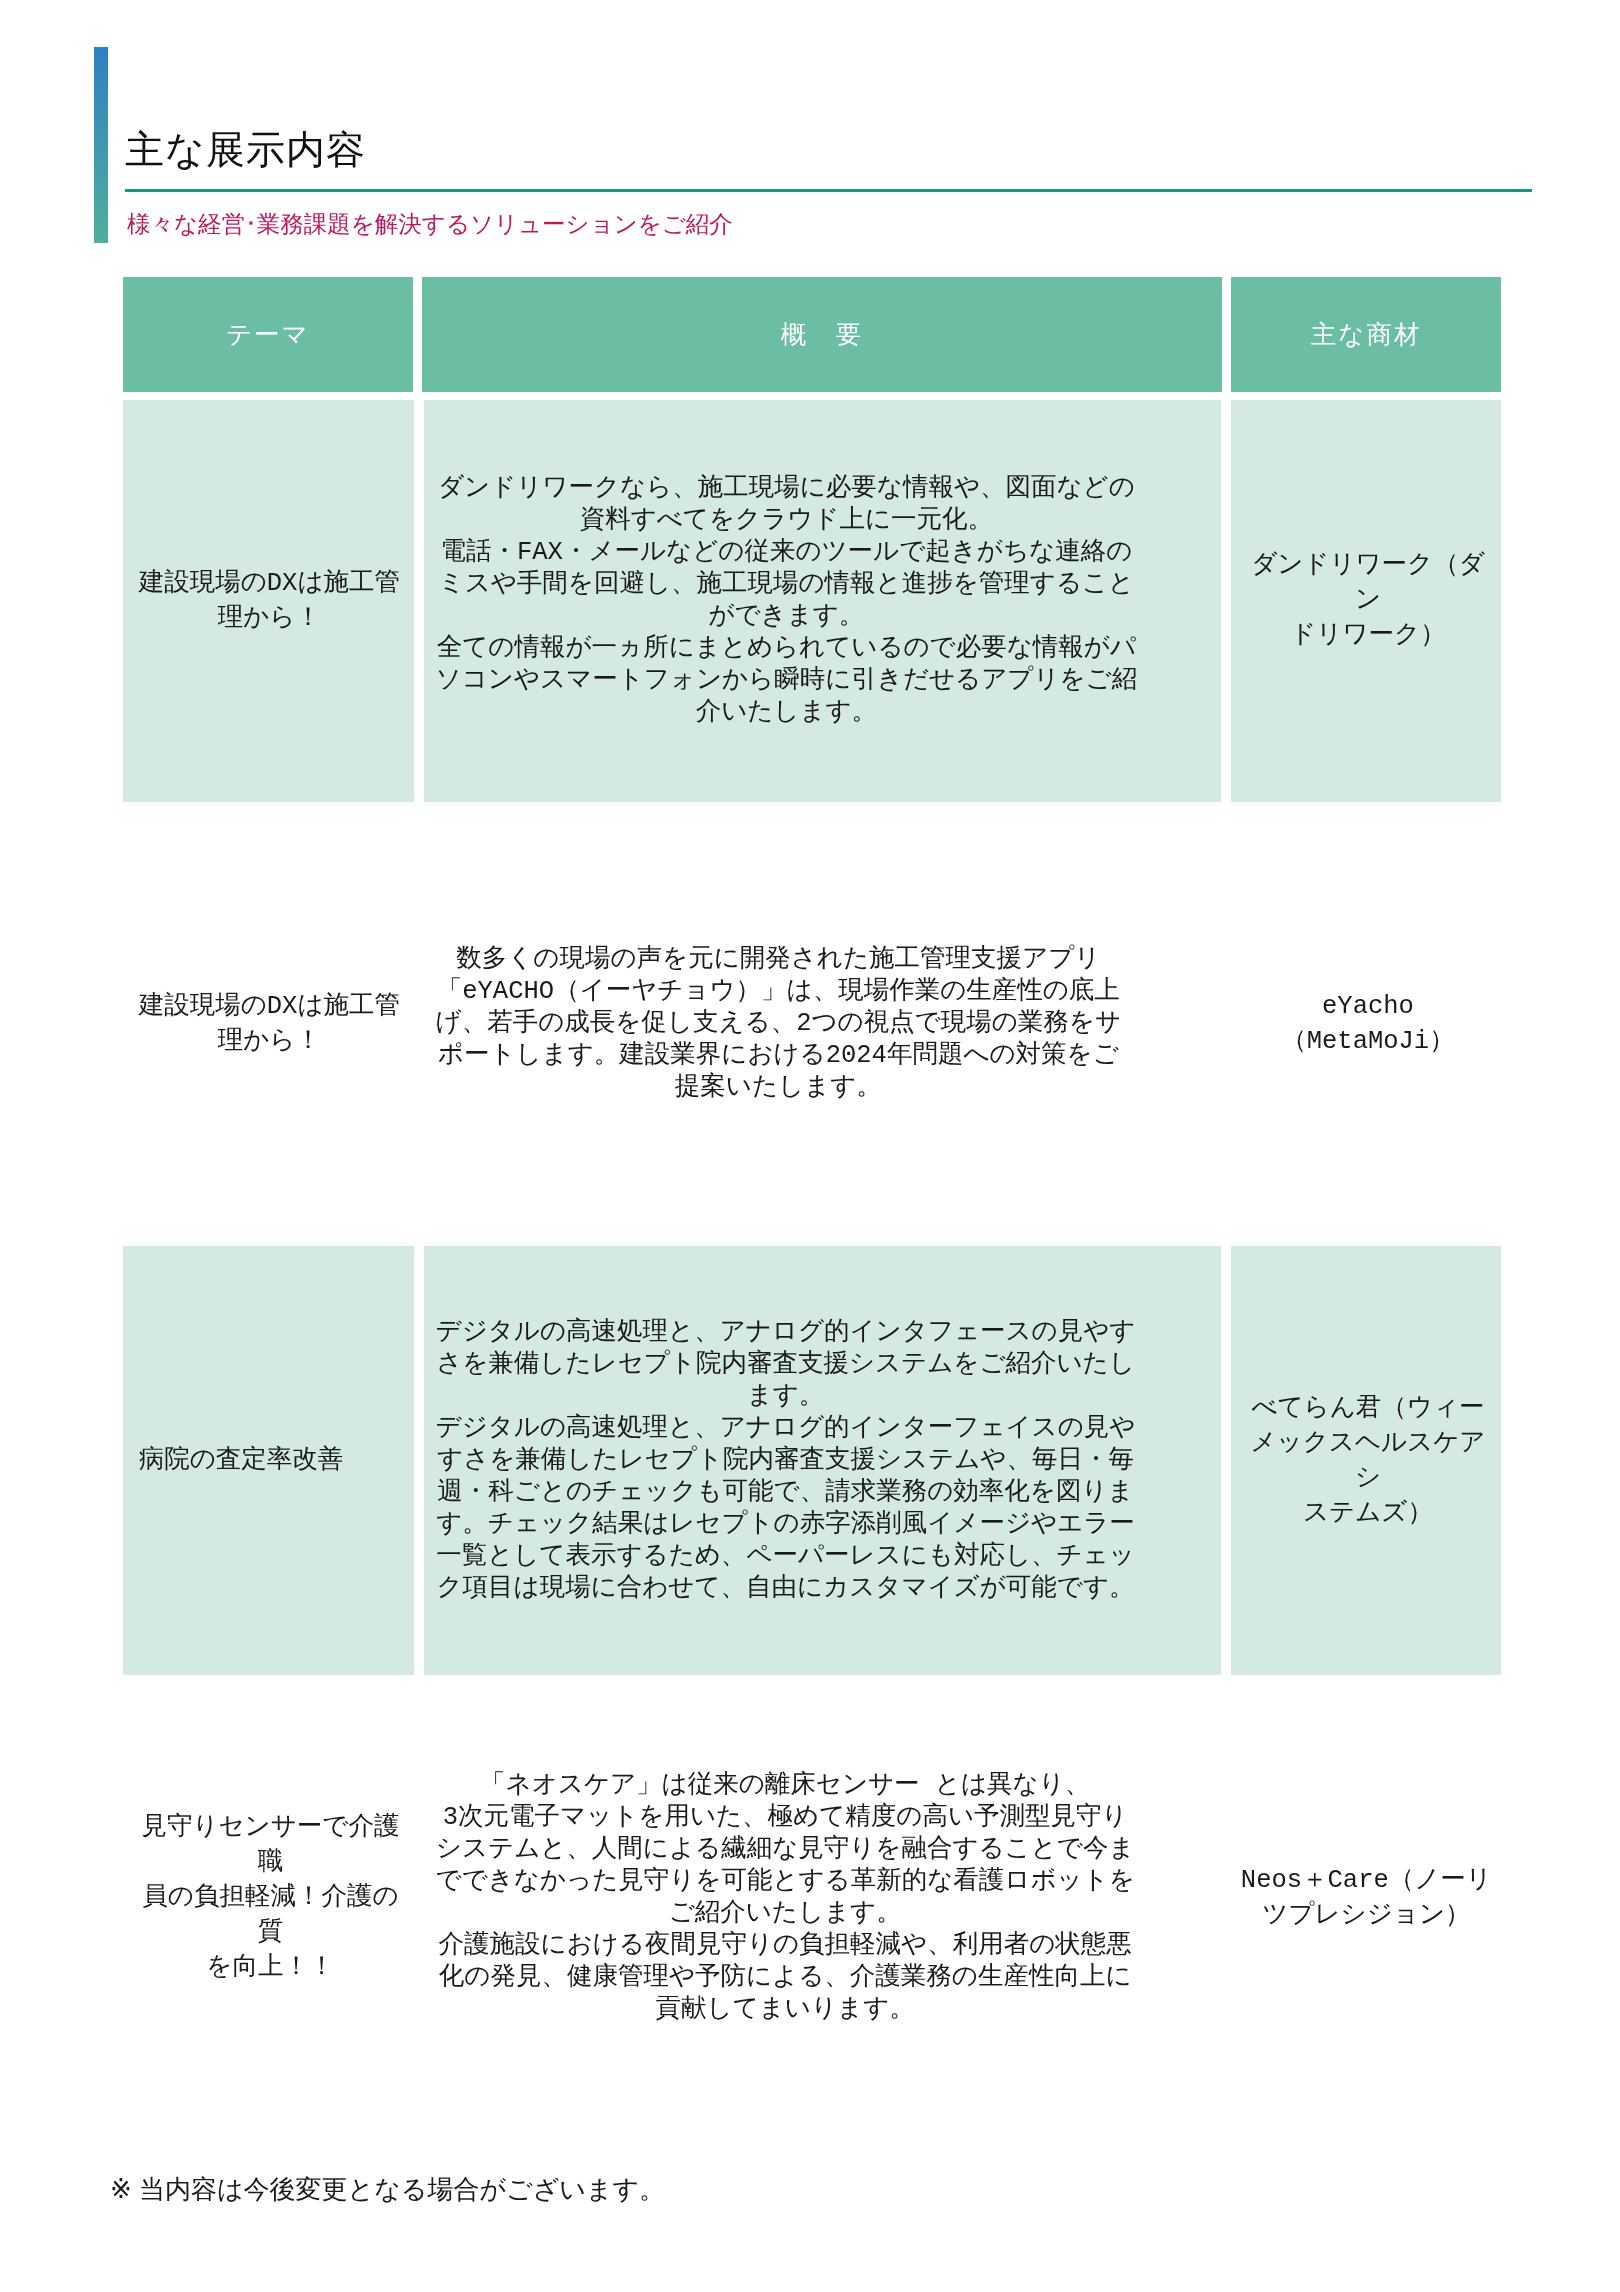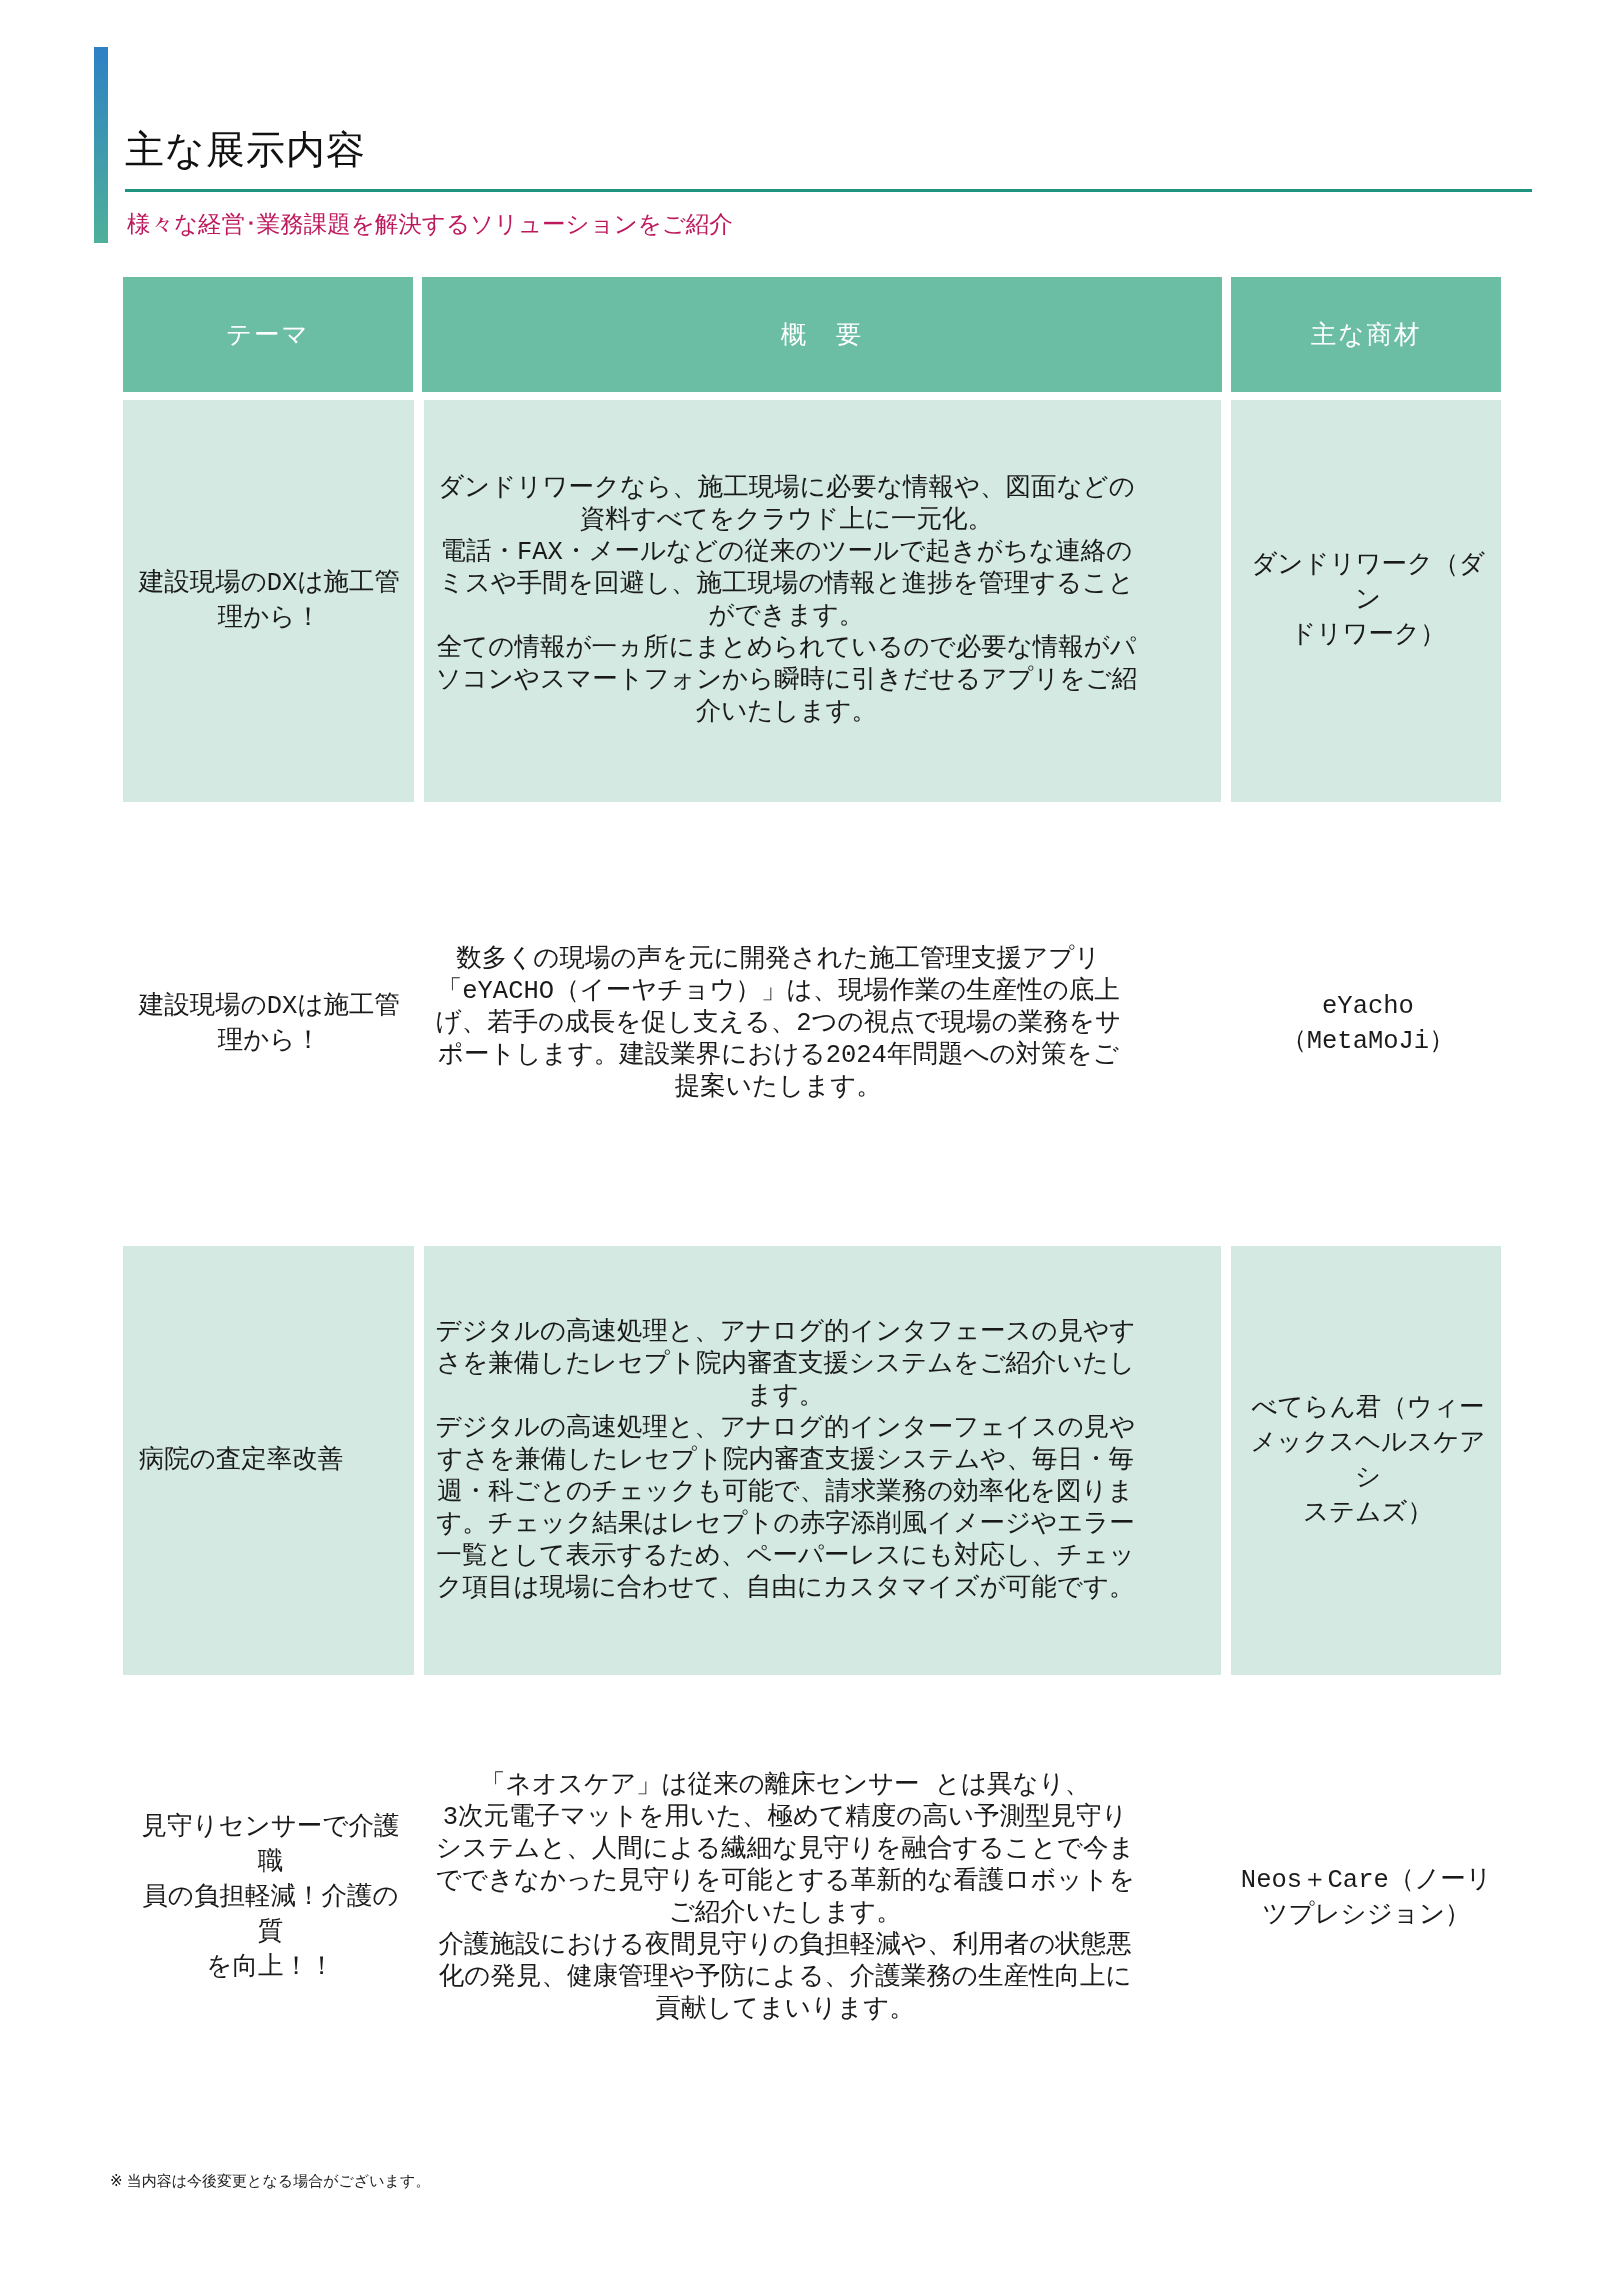--- a/index.html
+++ b/index.html
@@ -46,21 +46,21 @@
     font-size:25.5px; letter-spacing:2px; padding:0;
   }
   .trow.filled .cell { background:#d3e9e1; }
   .r1 { height:402px; }
   .r2, .r3, .r4 { height:429px; }
   .prewrap { white-space:pre-wrap;text-align:center; }
   .c1 .txt, .c3 .txt { font-size:25.5px; line-height:35px; }
   .c2 .txt { font-size:25.5px; line-height:32px; }
   .footnote {
     position:absolute; left:110px; top:2172px;
-    font-size:15px; color:#1a1a1a; white-space:nowrap;
+    font-size:26px; color:#1a1a1a; white-space:nowrap;
   }
 </style>
 </head>
 <body>
 
 <div class="page">
 
   <div class="accent-bar"></div>
 
   <h1 class="title">主な展示内容</h1>

